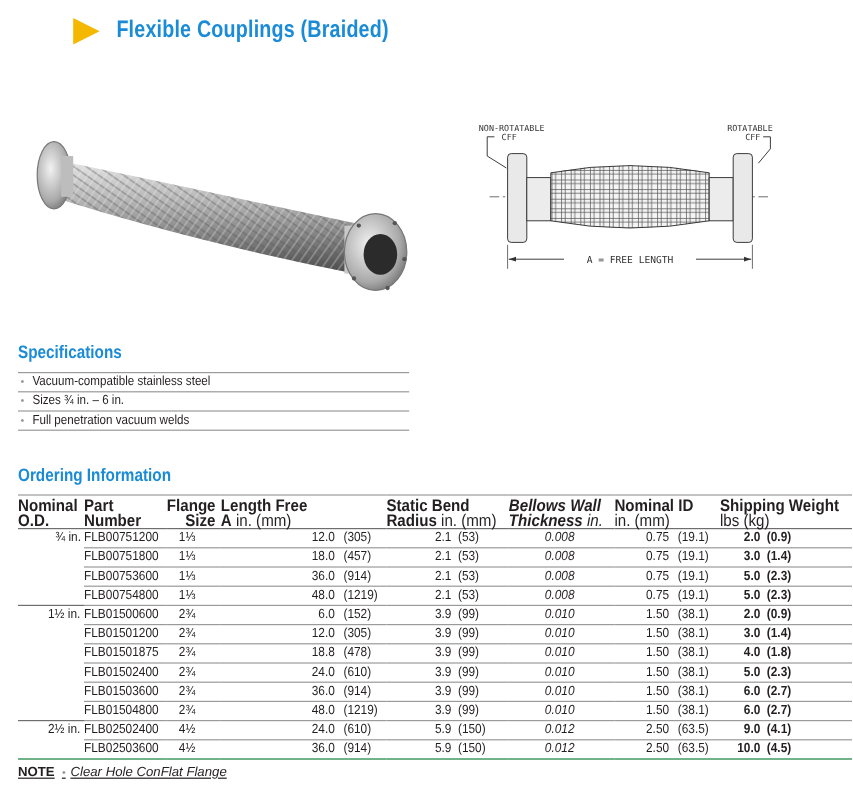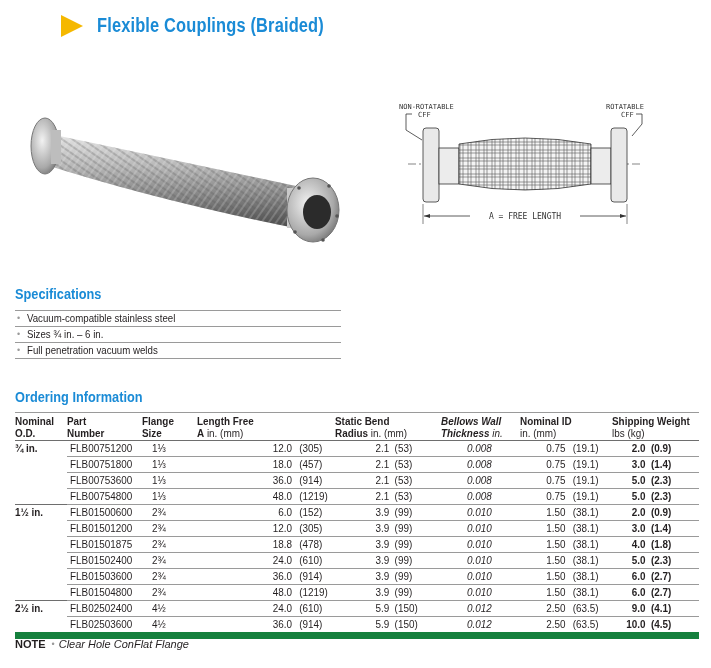--- a/index.html
+++ b/index.html
@@ -18,54 +18,54 @@
     .spec-h { left: 15px; top: 285px; }
     .order-h { left: 15px; top: 388px; }
 
     .spec-list { position: absolute; left: 15px; top: 310px; width: 326px; list-style: none; border-top: 1px solid #9a9a9a; }
     .spec-list li { height: 16px; border-bottom: 1px solid #9a9a9a; font-size: 11px; line-height: 15px; display: flex; align-items: center; }
     .spec-list .bullet { color: #9a9a9a; font-size: 9px; width: 12px; padding-left: 2px; }
     .spec-list .txt { transform: scaleX(0.88); transform-origin: left center; white-space: nowrap; }
 
     table.order { position: absolute; left: 15px; top: 412px; width: 684px; border-collapse: collapse; font-size: 11px; }
     table.order thead tr { border-top: 1px solid #9a9a9a; border-bottom: 1px solid #6e6e6e; }
-    table.order th { font-weight: bold; font-size: 11px; line-height: 12px; padding: 2px 0 1px 0; vertical-align: top; white-space: nowrap; margin-top: 14px; }
+    table.order th { font-weight: bold; font-size: 14px; line-height: 12px; padding: 2px 0 1px 0; vertical-align: top; white-space: nowrap; margin-top: 14px; }
     table.order th .sub { font-weight: normal; }
     table.order td { height: 16px; line-height: 15px; padding: 0; white-space: nowrap; }
     table.order tbody tr td:not(:first-child) { border-bottom: 1px solid #9a9a9a; }
-    table.order tbody tr.last td { border-bottom: 7px solid #15803d; }
-    .c-od { width: 56px; text-align: left; font-weight: bold; }
+    table.order tbody tr.last td { border-bottom: 1px solid #15803d; }
+    .c-od { width: 56px; text-align: right; font-weight: normal; }
     .c-part { width: 78px; text-align: center; padding-left: 0; }
     .c-flange { width: 64px; text-align: left; padding-left: 10px !important; }
     .c-len { width: 132px; }
     .c-bend { width: 110px; }
     .c-wall { width: 84px; text-align: center; font-style: italic; }
     .c-id { width: 94px; }
     .c-wt { width: 66px; font-weight: bold; }
     th.c-od, th.c-part { text-align: left; }
-    th.c-flange { text-align: left; padding-left: 0 !important; }
+    th.c-flange { text-align: right; padding-left: 0 !important; }
     th.c-len, th.c-bend, th.c-wall, th.c-id, th.c-wt { text-align: left; }
     .pair { display: inline-flex; }
     .pair .a { display: inline-block; text-align: right; }
     .pair .b { display: inline-block; text-align: left; padding-left: 8px; }
     td.c-len .pair { margin-left: 68px; }
     td.c-len .pair .a { width: 30px; }
     td.c-len .pair .b { width: 40px; }
     td.c-bend .pair { margin-left: 38px; }
     td.c-bend .pair .a { width: 18px; }
     td.c-bend .pair .b { width: 40px; padding-left: 6px; }
     td.c-id .pair { margin-left: 24px; }
     td.c-id .pair .a { width: 24px; }
     td.c-id .pair .b { width: 40px; }
     td.c-wt .pair { margin-left: 12px; }
     td.c-wt .pair .a { width: 24px; }
     td.c-wt .pair .b { width: 34px; padding-left: 6px; }
     .cond { transform: scaleX(0.9); transform-origin: left center; display: inline-block; }
 
-    .note { position: absolute; left: 15px; top: 638px; font-size: 11px; display: flex; align-items: center; }
+    .note { position: absolute; left: 15px; top: 638px; font-size: 11px; display: flex; align-items: center; text-decoration: underline; }
     .note .lab { font-weight: bold; margin-right: 6px; }
     .note .bullet { color: #9a9a9a; font-size: 9px; margin-right: 4px; }
     .note .txt { font-style: italic; }
   </style>
 </head>
 <body>
 
 <div class="title-row">
   <div class="title-arrow"></div>
   <h1 class="title">Flexible Couplings (Braided)</h1>

